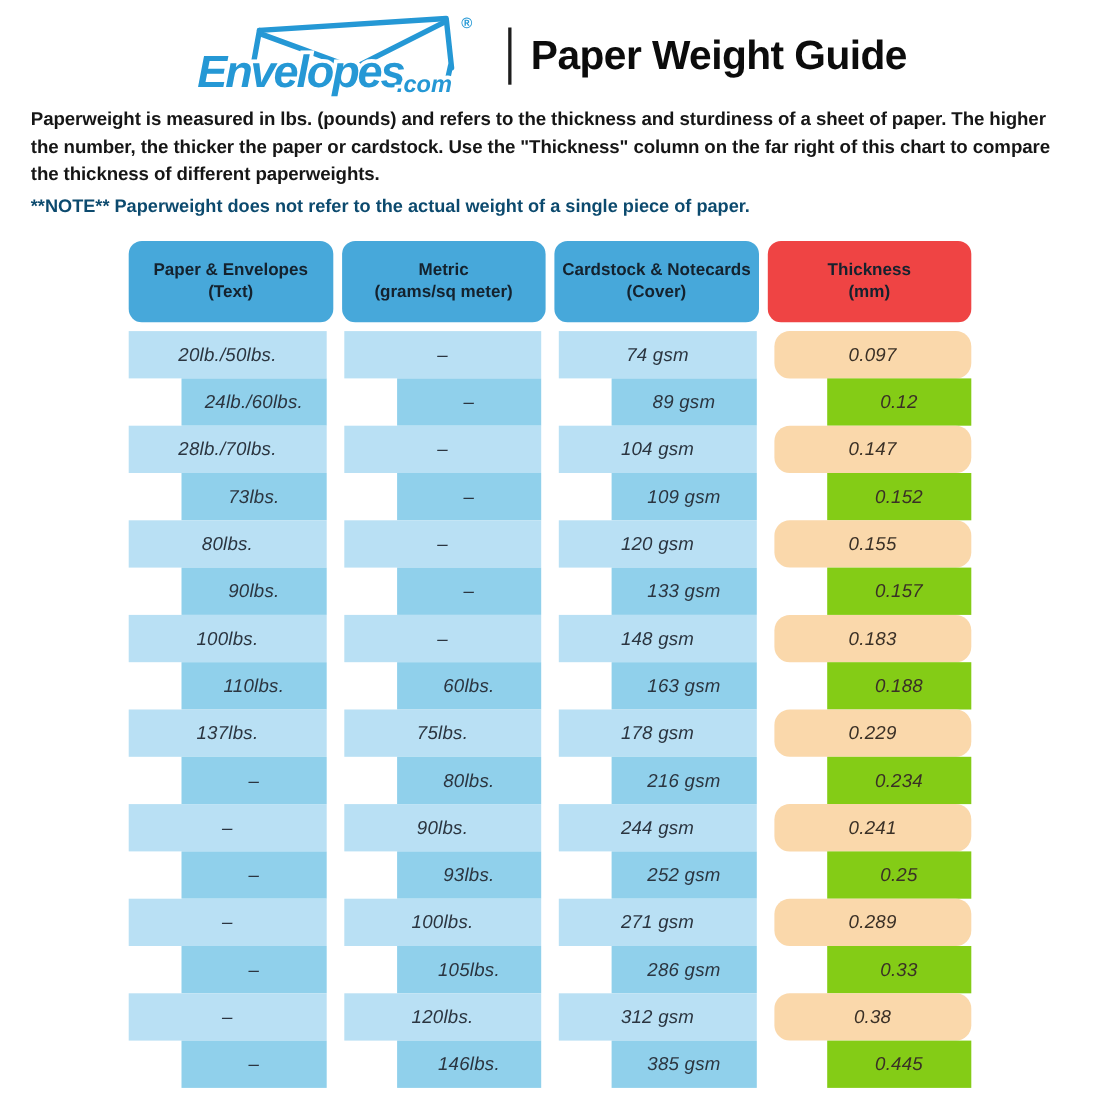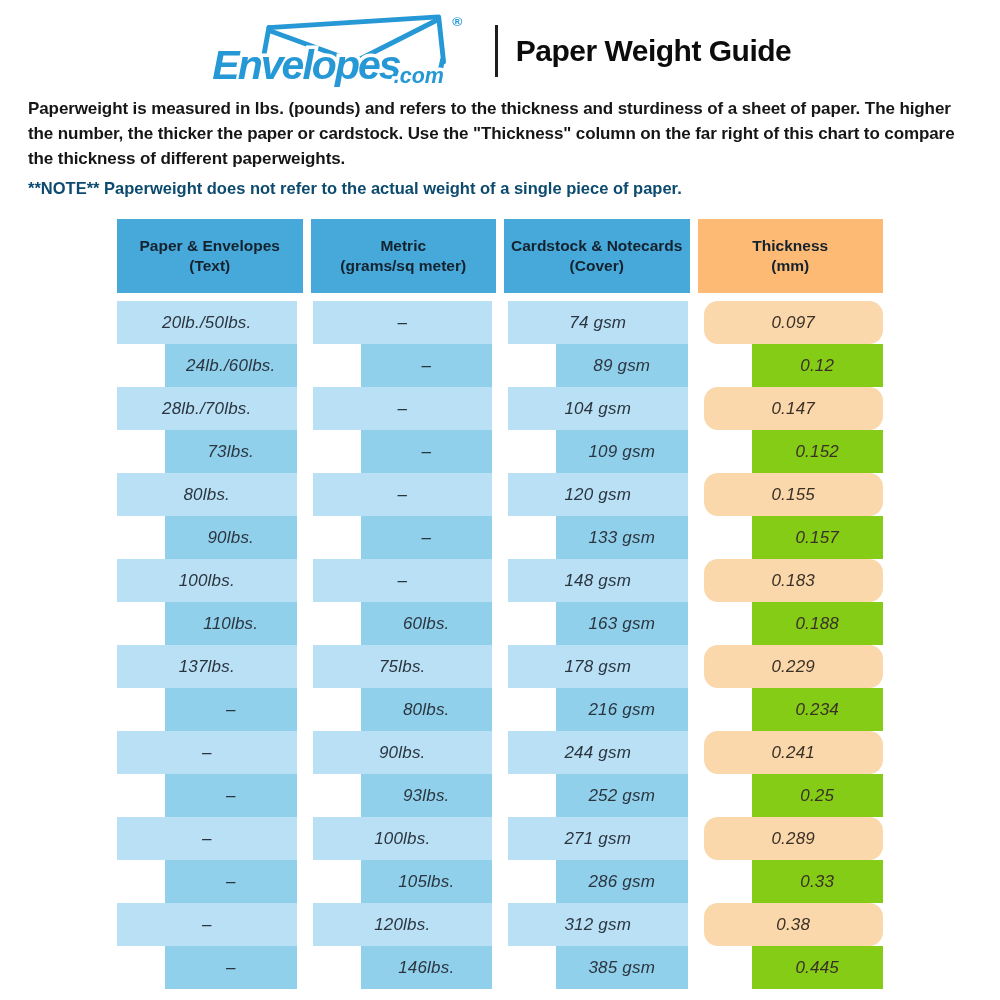--- a/index.html
+++ b/index.html
@@ -12,21 +12,21 @@
   .masthead {
     display: flex; align-items: center; justify-content: center;
     padding-top: 14px; height: 88px;
   }
   .logo { width: 272px; height: 80px; flex: 0 0 auto; }
   .divider {
     width: 3px; height: 52px; background: #1d1d1d;
     margin: 0 18px 0 14px; flex: 0 0 auto;
   }
   .page-title {
-    font-size: 30px; font-weight: 800; color: #0c0c0c;
+    font-size: 37px; font-weight: 800; color: #0c0c0c;
     letter-spacing: -0.5px; white-space: nowrap;
   }
 
   
   .intro { margin: 8px 28px 0 28px; }
   .intro-paragraph {
     font-size: 17px; line-height: 25px; font-weight: 600; color: #161616;
     letter-spacing: -0.1px;
   }
   .intro-note {
@@ -38,22 +38,23 @@
   .pw-table { width: 766px; margin: 21px auto 0 auto; }
   .thead-row {
     display: grid; grid-template-columns: repeat(4, 1fr);
     column-gap: 8px; height: 74px; margin-bottom: 8px;
   }
   .th {
     display: flex; align-items: center; justify-content: center;
     text-align: center; font-weight: 700; font-size: 15.5px;
     line-height: 1.3; color: #14222e; white-space: pre-line;
     background: #47a8da;
-  }
-  .th.orange { background: #fdba74; }
+    border-radius: 12px;
+  }
+  .th.orange { background: #ef4444; }
 
   .tbody { display: block; }
   .trow {
     display: grid; grid-template-columns: repeat(4, 1fr);
     column-gap: 16px; height: 43px;
   }
   .tcell {
     display: flex; align-items: center; justify-content: center;
     font-size: 17px; font-style: italic; font-weight: 500;
     color: #2b3540; letter-spacing: 0.2px;

